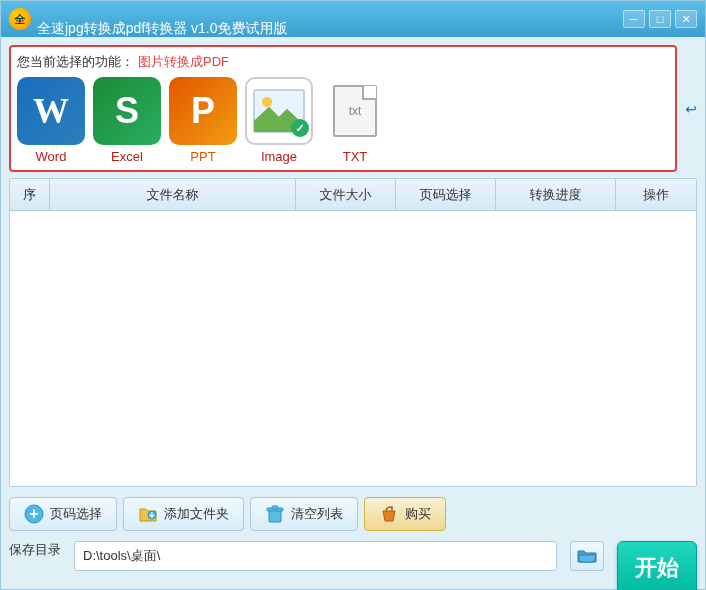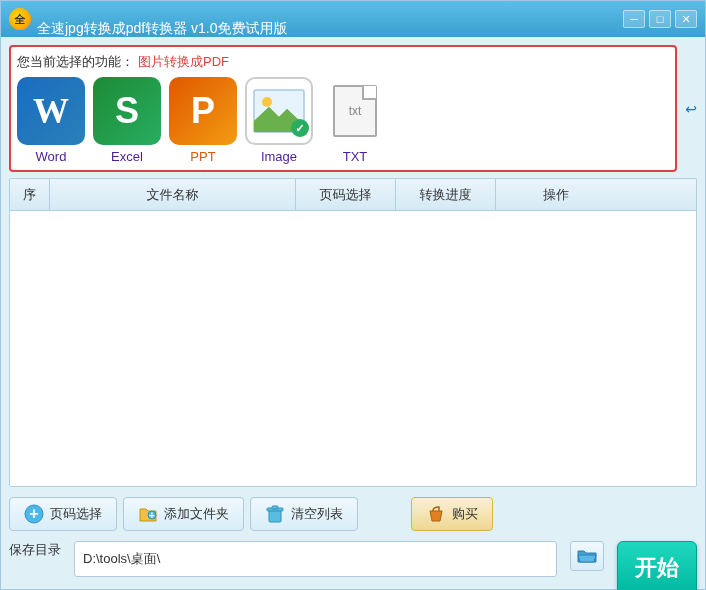--- a/index.html
+++ b/index.html
@@ -133,21 +133,21 @@
     .image-icon {
       background: white;
       border: 2px solid #ccc;
     }
     .txt-icon {
       background: white;
       border: 2px solid #ccc;
     }
     .func-icon-label {
       font-size: 13px;
-      color: #4c1d95;
+      color: #b91c1c;
     }
     .func-icon-label.ppt-label { color: #e05800; }
     
     .w-letter {
       font-size: 36px;
       font-weight: bold;
       color: white;
       font-family: 'Times New Roman', serif;
     }
     
@@ -240,41 +240,40 @@
     .btn-icon {
       width: 20px;
       height: 20px;
       display: flex;
       align-items: center;
       justify-content: center;
     }
     .buy-btn {
       background: linear-gradient(180deg, #f8f0d8, #f0d890);
       border-color: #d0b840;
-      margin-left: 47px;
     }
     .activate-btn {
       background: linear-gradient(180deg, #d8f0f8, #90d0e8);
       border-color: #50a8d0;
     }
     
     .save-area {
       display: flex;
       align-items: flex-start;
       gap: 13px;
       height: 40px;
     }
     .save-label {
       font-size: 13px;
       color: #333;
       white-space: nowrap;
     }
     .save-path-input {
       flex: 1;
-      height: 36px;
+      height: 30px;
       border: 1px solid #b0c8d8;
       border-radius: 3px;
       padding: 0 8px;
       font-size: 13px;
       background: white;
       color: #333;
     }
     .folder-btn {
       width: 34px;
       height: 30px;
@@ -418,20 +417,21 @@
 
       <div class="pdf-switch-link">
         <span class="arrow-icon">↩</span>
       </div>
     </div>
 
     <div class="table-area" style="flex:1;">
       <div class="table-header">
         <div class="table-header-cell">序</div>
         <div class="table-header-cell">文件名称</div>
+        <div class="table-header-cell">文件大小</div>
         <div class="table-header-cell">页码选择</div>
         <div class="table-header-cell">转换进度</div>
         <div class="table-header-cell">操作</div>
       </div>
       <div class="table-body"></div>
     </div>
 
     <div class="bottom-buttons">
 
       <button class="action-btn">

